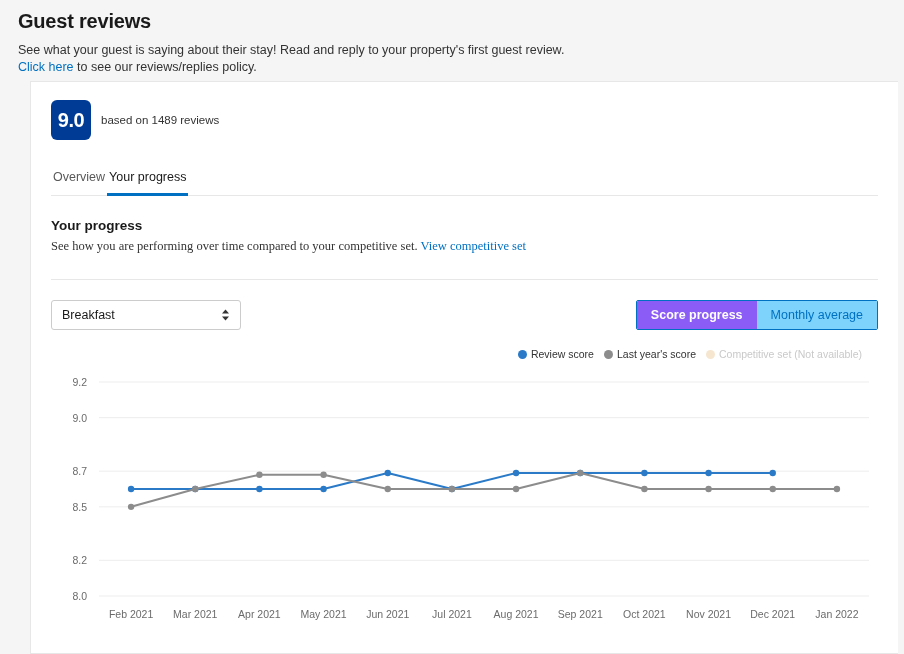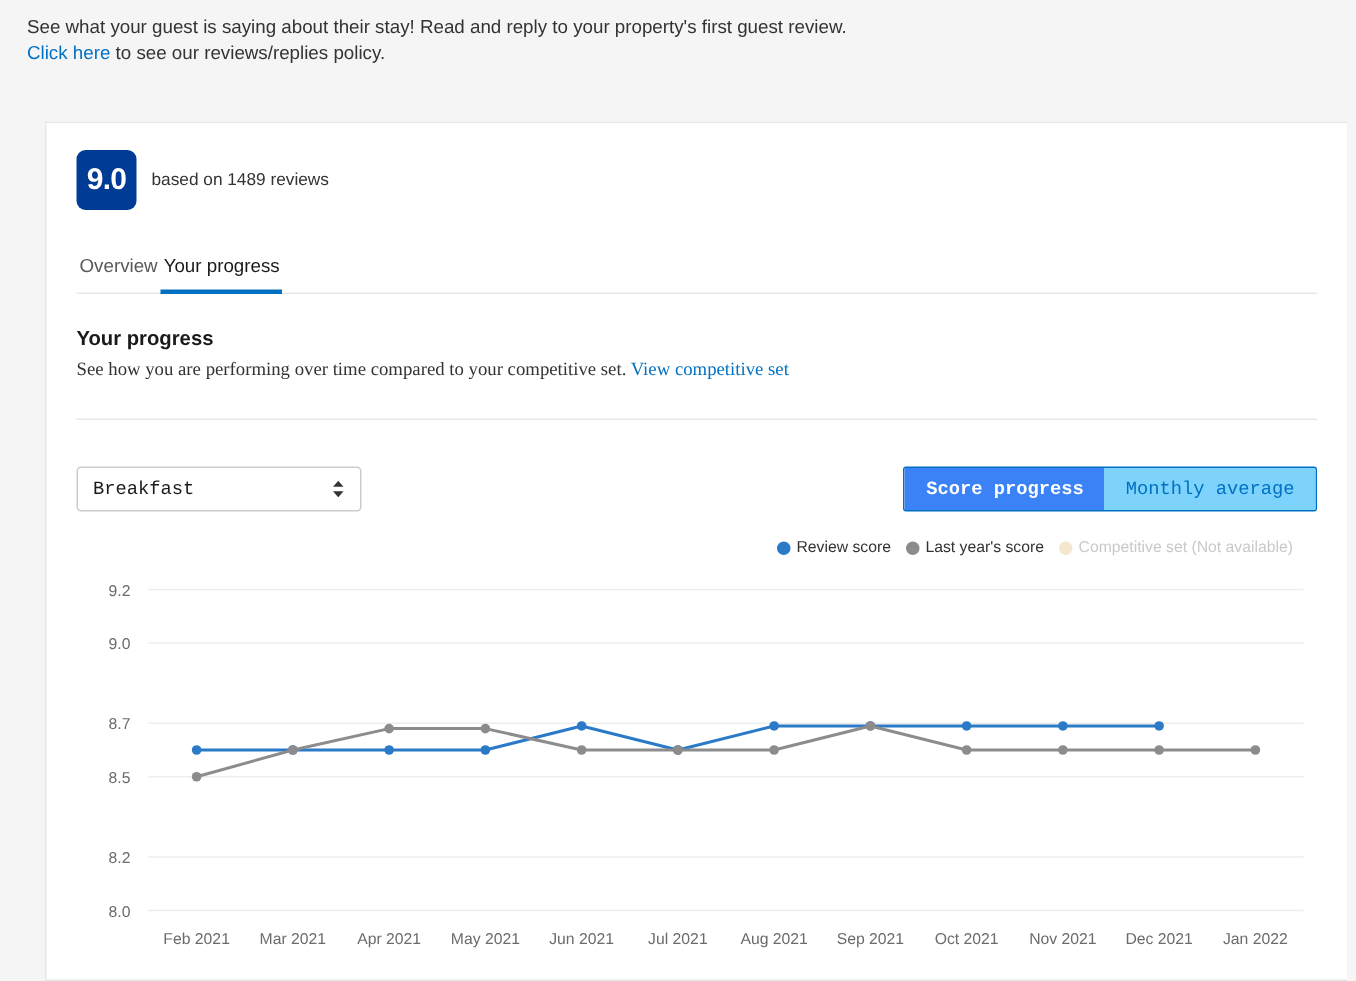--- a/index.html
+++ b/index.html
@@ -45,53 +45,53 @@
   .tab.active{color:#1a1a1a;border-bottom-color:#0071c2;}
 
   .section{margin-top:22px;}
   .section-title{font-size:13.5px;font-weight:bold;color:#1a1a1a;margin-bottom:6px;}
   .section-sub{font-size:12.5px;color:#333;font-family:Liberation Serif, serif;}
 
   .divider{height:1px;background:#e7e7e7;margin:25px 0 0 0;}
 
   .controls{
     display:flex;align-items:center;justify-content:space-between;
-    margin-top:31px;
-    font-family:Liberation Mono, monospace;
+    margin-top:20px;
   }
   .select-box{
     position:relative;width:190px;height:30px;
     border:1px solid #ccc;border-radius:3px;background:#fff;
     display:flex;align-items:center;padding:0 10px;
     font-size:12.5px;color:#1a1a1a;box-sizing:border-box;cursor:pointer;
   }
   .select-caret{position:absolute;right:10px;top:50%;transform:translateY(-50%);
     display:flex;flex-direction:column;align-items:center;gap:2px;}
   .seg-group{display:flex;border:1px solid #0071c2;border-radius:2px;overflow:hidden;}
   .seg{
     font-size:12.5px;padding:7px 14px;cursor:pointer;
     background:#7dd3fc;color:#0071c2;white-space:nowrap;
   }
-  .seg.active{background:#3b82f6;color:#fff;font-weight:bold;}
+  .seg.active{background:#8b5cf6;color:#fff;font-weight:bold;}
 
   .legend{
     display:flex;justify-content:flex-end;align-items:center;gap:10px;
     margin-top:18px;padding-right:16px;font-size:10.5px;
   }
   .legend-item{display:flex;align-items:center;gap:4px;color:#333;}
   .legend-dot{width:9px;height:9px;border-radius:50%;display:inline-block;}
   .legend-item.muted{color:#c9c9c9;align-items:center;}
 
   .chart-wrap{position:relative;margin-top:8px;}
   svg{display:block;}
 </style>
 </head>
 <body>
 
 <div class="page-header">
+  <div class="page-title">Guest reviews</div>
   <div class="page-sub">
     <span>See what your guest is saying about their stay! Read and reply to your property's first guest review.</span><br>
     <a class="link">Click here</a><span> to see our reviews/replies policy.</span>
   </div>
 </div>
 
 <div class="card">
   <div class="card-inner">
 
     <div class="score-row">

